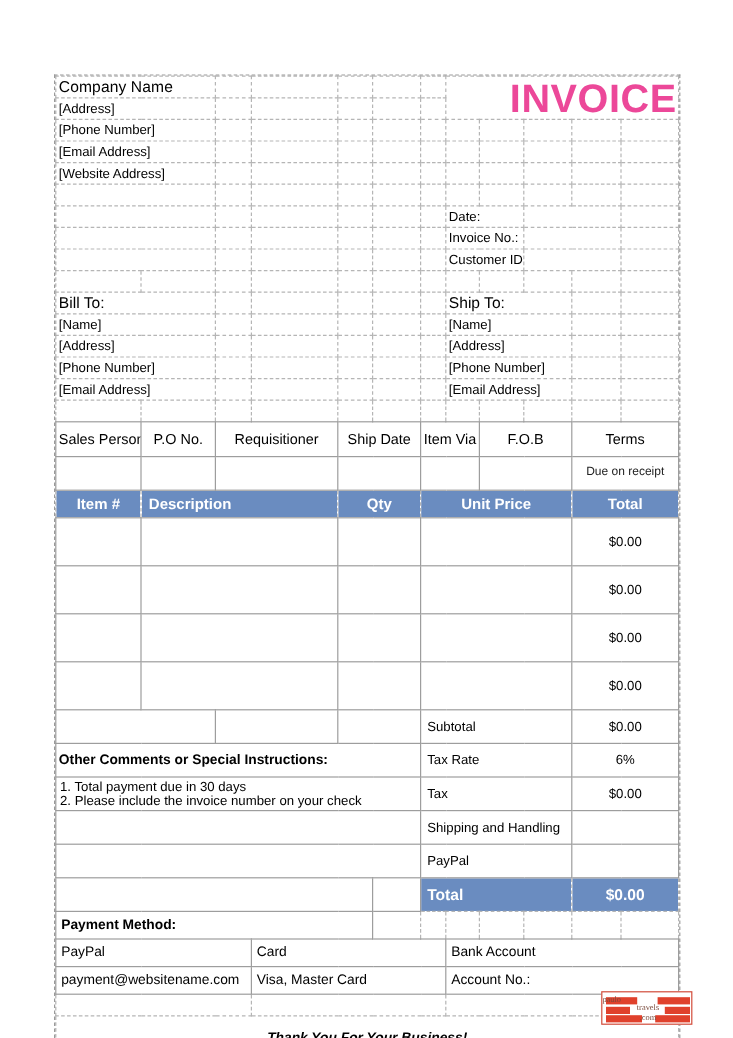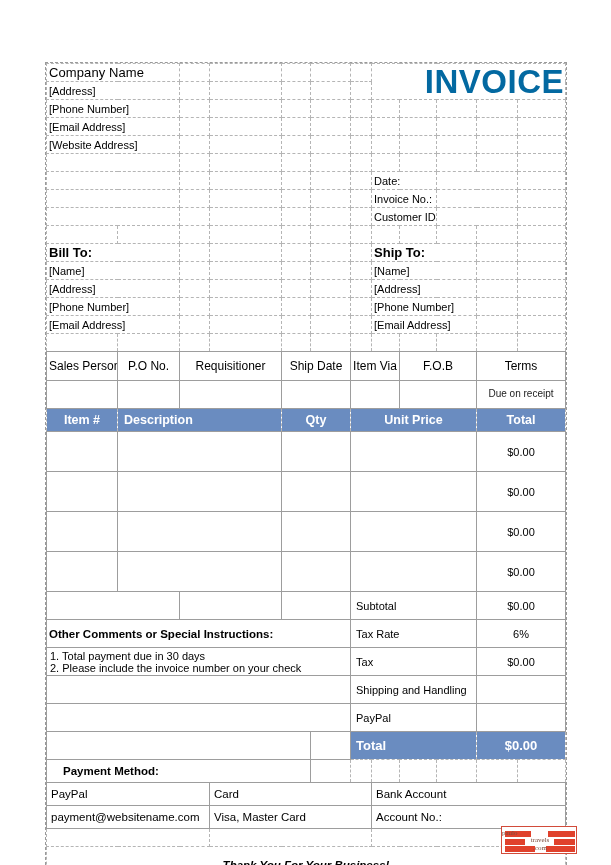--- a/index.html
+++ b/index.html
@@ -41,31 +41,31 @@
 
   
   .company {
     font-size: 13px;
     letter-spacing: .1px;
   }
   .placeholder {
     font-size: 11px;
   }
   .invoice-title {
-    color: #0369a1;
+    color: #ec4899;
     font-size: 33px;
     font-weight: bold;
     letter-spacing: .5px;
     text-align: right;
     padding-right: 1px !important;
     line-height: 1;
   }
   .billship {
     font-size: 13px;
-    font-weight: bold;
+    font-weight: normal;
   }
   .label-sm { font-size: 11px; }
 
   
   .solid-box {
     border: 1px solid #9d9d9d !important;
   }
 
   .ctr { text-align: center; }
 
@@ -472,21 +472,21 @@
   </tr>
 
   <tr style="height:27px">
     <td colspan="5" class="solid-box" style="height:27px"></td>
     <td class="solid-box"></td>
     <td colspan="4" class="blue-total" style="padding-left:5px">Total</td>
     <td colspan="2" class="blue-total ctr">$0.00</td>
   </tr>
 
   <tr style="height:22px">
-    <td colspan="5" class="solid-box pay-head" style="height:22px;padding-left:16px">Payment Method:</td>
+    <td colspan="5" class="solid-box pay-head" style="height:22px;padding-left:4px">Payment Method:</td>
     <td></td>
     <td></td>
     <td></td>
     <td></td>
     <td></td>
     <td></td>
     <td></td>
   </tr>
 
   <tr style="height:22px">

